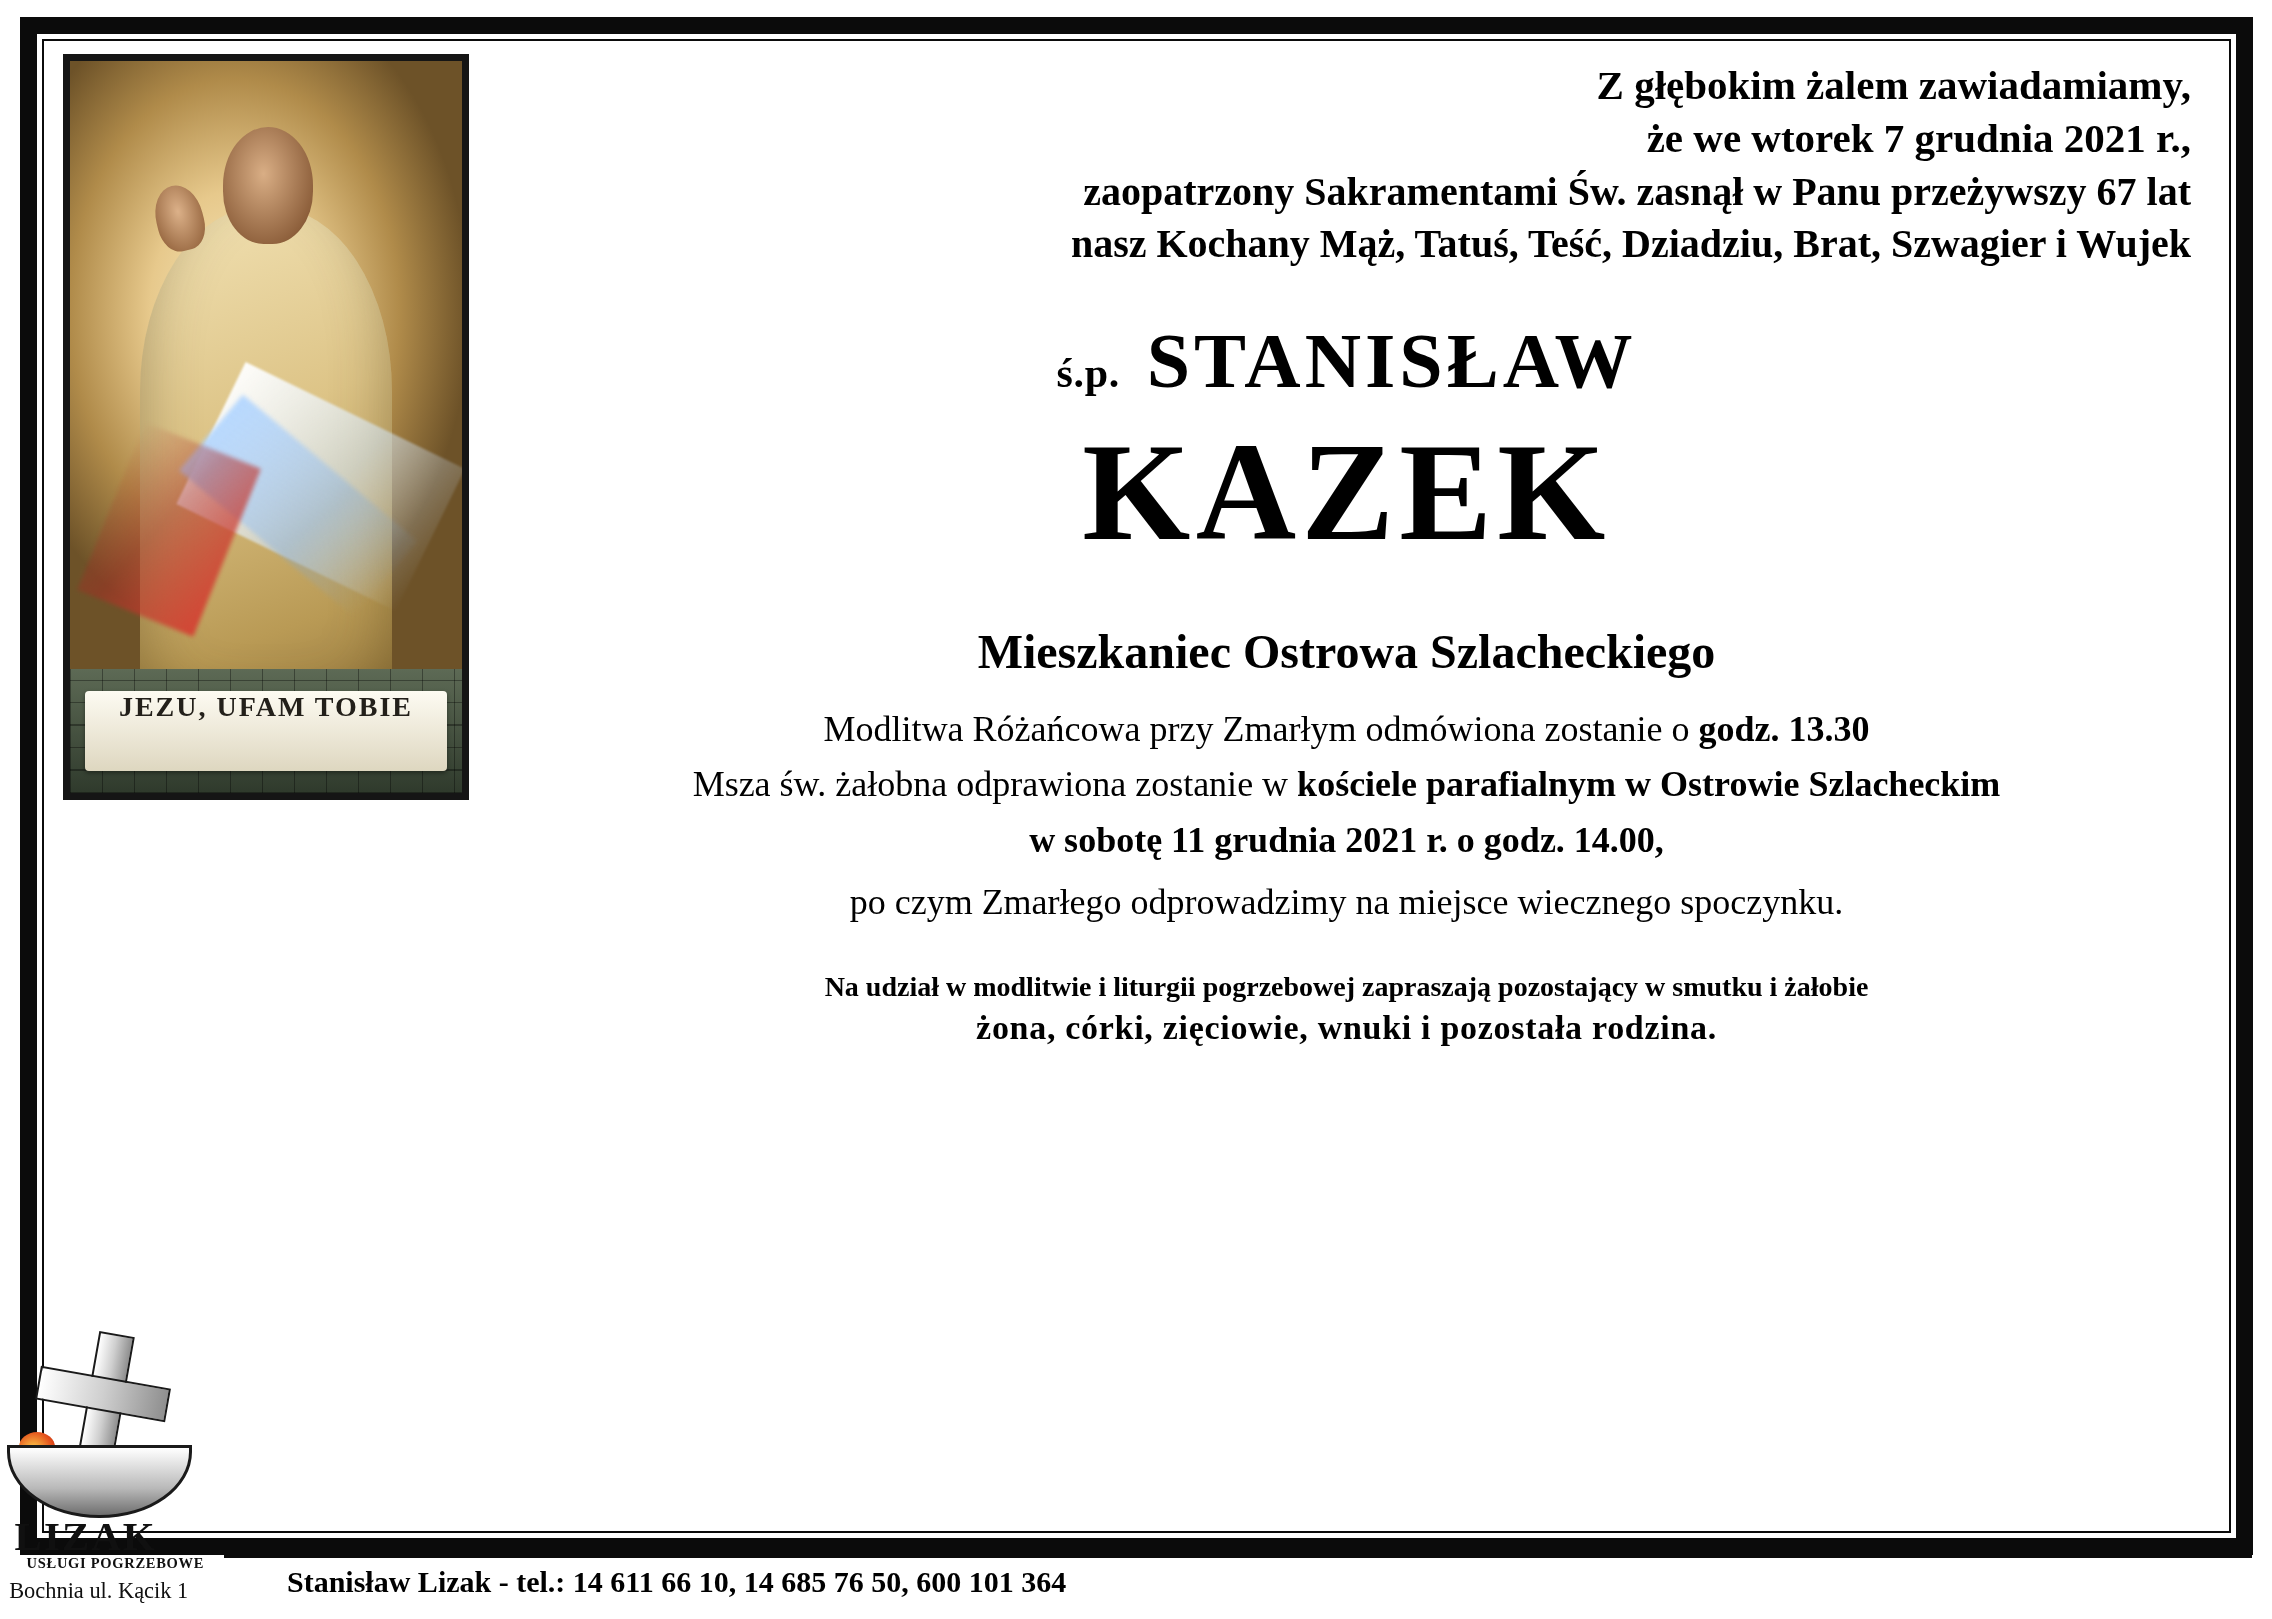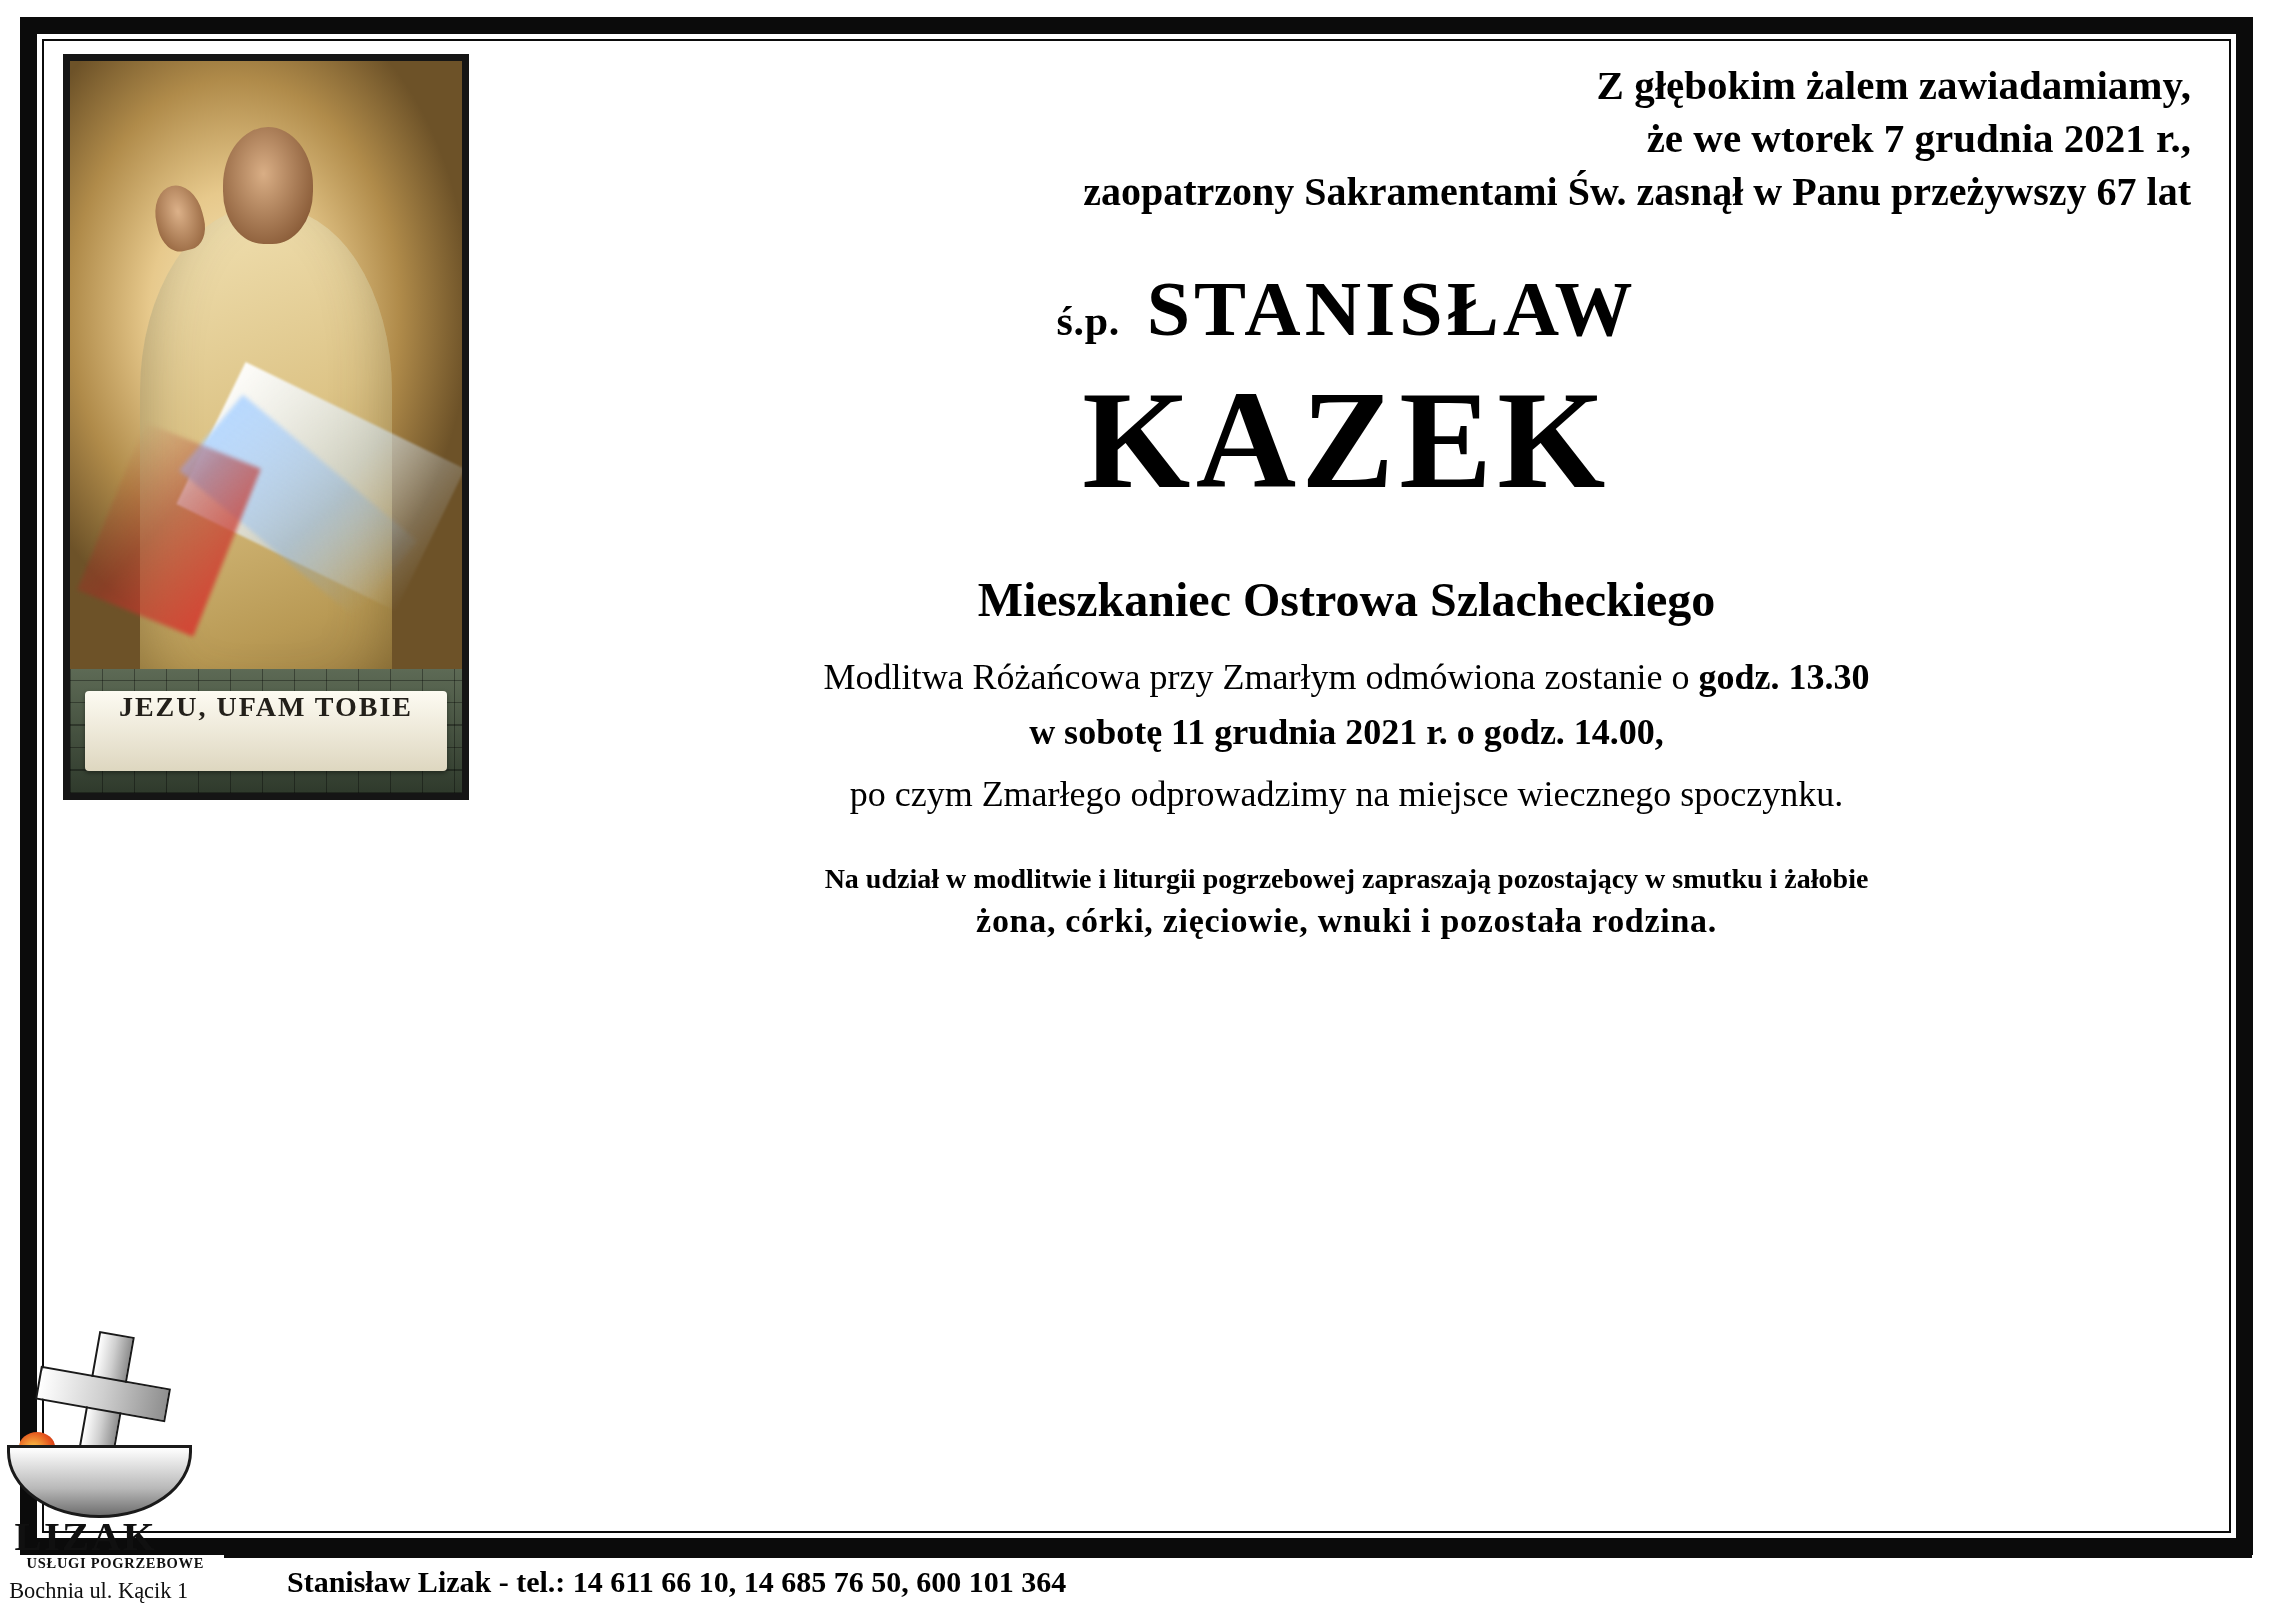--- a/index.html
+++ b/index.html
@@ -381,34 +381,38 @@
       </div>
     </div>
   </div>
 
   <div class="content">
 
     <div class="lead">
       <span class="l1">Z głębokim żalem zawiadamiamy,</span>
       <span class="l2">że we wtorek 7 grudnia 2021 r.,</span>
       <span class="l3">zaopatrzony Sakramentami Św. zasnął w Panu przeżywszy 67 lat</span>
+      <span class="l4">nasz Kochany Mąż, Tatuś, Teść, Dziadziu, Brat, Szwagier i Wujek</span>
     </div>
 
     <div class="sp-line">
       <span class="sp">ś.p.</span>
       <span class="first-name">STANISŁAW</span>
     </div>
 
     <div class="last-name">KAZEK</div>
 
     <div class="resident">Mieszkaniec Ostrowa Szlacheckiego</div>
 
     <div class="details">
       <p>
         <span>Modlitwa Różańcowa przy Zmarłym odmówiona zostanie o </span><b>godz. 13.30</b>
+      </p>
+      <p>
+        <span>Msza św. żałobna odprawiona zostanie w </span><b>kościele parafialnym w Ostrowie Szlacheckim</b>
       </p>
       <p class="full-bold">w sobotę 11 grudnia 2021 r. o godz. 14.00,</p>
       <p class="closing">po czym Zmarłego odprowadzimy na miejsce wiecznego spoczynku.</p>
     </div>
 
     <div class="invite">
       <span class="inv-1">Na udział w modlitwie i liturgii pogrzebowej zapraszają pozostający w smutku i żałobie</span>
       <span class="inv-2">żona, córki, zięciowie, wnuki i pozostała rodzina.</span>
     </div>
   </div>

